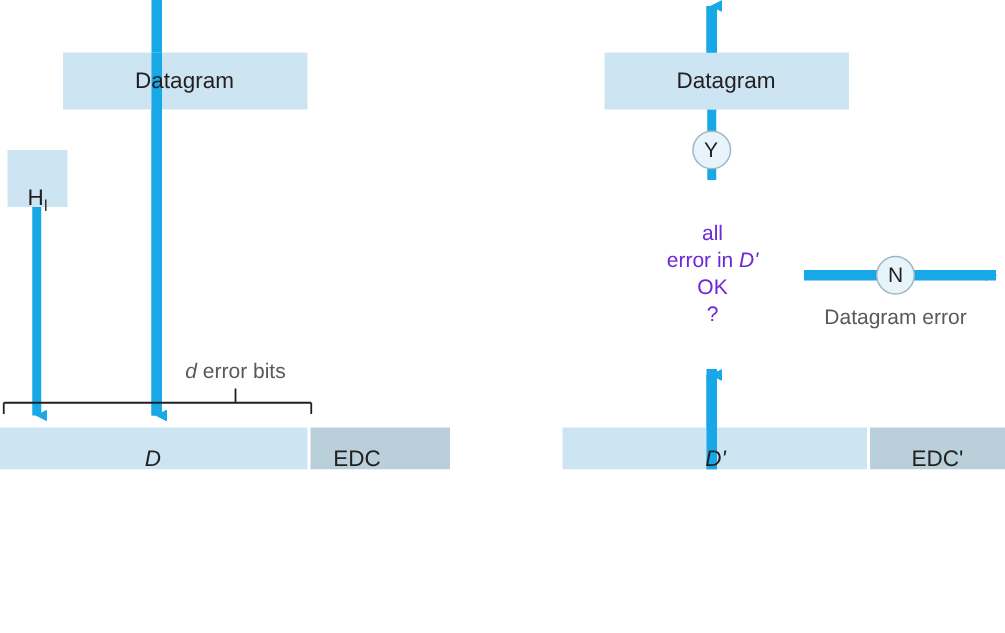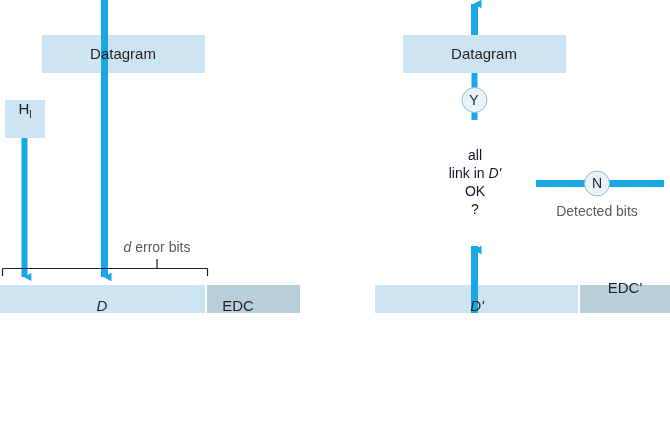--- a/index.html
+++ b/index.html
@@ -37,21 +37,21 @@
   .gray-label {
     color: #58595b;
     font-size: 14px;
   }
   .circle-label {
     font-size: 14px;
     color: #231f20;
   }
   .diamond-text {
     font-size: 14px;
-    color: #0f172a;
+    color: #6d28d9;
     text-align: center;
     line-height: 1.28;
   }
   .sub {
     font-size: 0.70em;
     vertical-align: sub;
   }
   .ital {
     font-style: italic;
   }
@@ -132,41 +132,41 @@
     <line x1="474.5" y1="35" x2="474.5" y2="4" stroke="#18a8e8" stroke-width="7" marker-end="url(#ah-up)"></line>
 
     <circle cx="474.5" cy="100" r="12.5" fill="#e8f4fb" stroke="#9fb6c2" stroke-width="1"></circle>
 
     <line x1="536" y1="183.5" x2="664" y2="183.5" stroke="#18a8e8" stroke-width="7" marker-end="url(#ah-right)"></line>
     <circle cx="597" cy="183.5" r="12.5" fill="#e8f4fb" stroke="#9fb6c2" stroke-width="1"></circle>
   </svg>
 
   <div class="lbl box-label ctr" style="left:123px; top:54px;">Datagram</div>
 
-  <div class="lbl box-label ctr" style="left:25px; top:110px;"><span>H</span><span class="sub">l</span></div>
+  <div class="lbl box-label ctr" style="left:25px; top:134px;"><span>H</span><span class="sub">l</span></div>
 
   <div class="lbl gray-label ctr" style="left:157px; top:247px;"><span class="ital">d</span><span> error bits</span></div>
 
   <div class="lbl box-label ital ctr" style="left:102px; top:306px;">D</div>
 
   <div class="lbl box-label ctr" style="left:238px; top:306px;">EDC</div>
 
 
   <div class="lbl box-label ctr" style="left:484px; top:54px;">Datagram</div>
 
   <div class="lbl circle-label ctr" style="left:474px; top:100px;">Y</div>
 
   <div class="lbl circle-label ctr" style="left:597px; top:183px;">N</div>
 
   <div class="lbl diamond-text" style="left:475px; top:183px; transform:translate(-50%,-50%);">
     <div>all</div>
-    <div><span>link in </span><span class="ital">D'</span></div>
+    <div><span>error in </span><span class="ital">D'</span></div>
     <div>OK</div>
     <div>?</div>
   </div>
 
-  <div class="lbl gray-label ctr" style="left:597px; top:211px;">Detected bits</div>
+  <div class="lbl gray-label ctr" style="left:597px; top:211px;">Datagram error</div>
 
   <div class="lbl box-label ital ctr" style="left:477px; top:306px;">D'</div>
 
-  <div class="lbl box-label ctr" style="left:625px; top:288px;">EDC'</div>
+  <div class="lbl box-label ctr" style="left:625px; top:306px;">EDC'</div>
 
 </div>
 
 </body></html>

